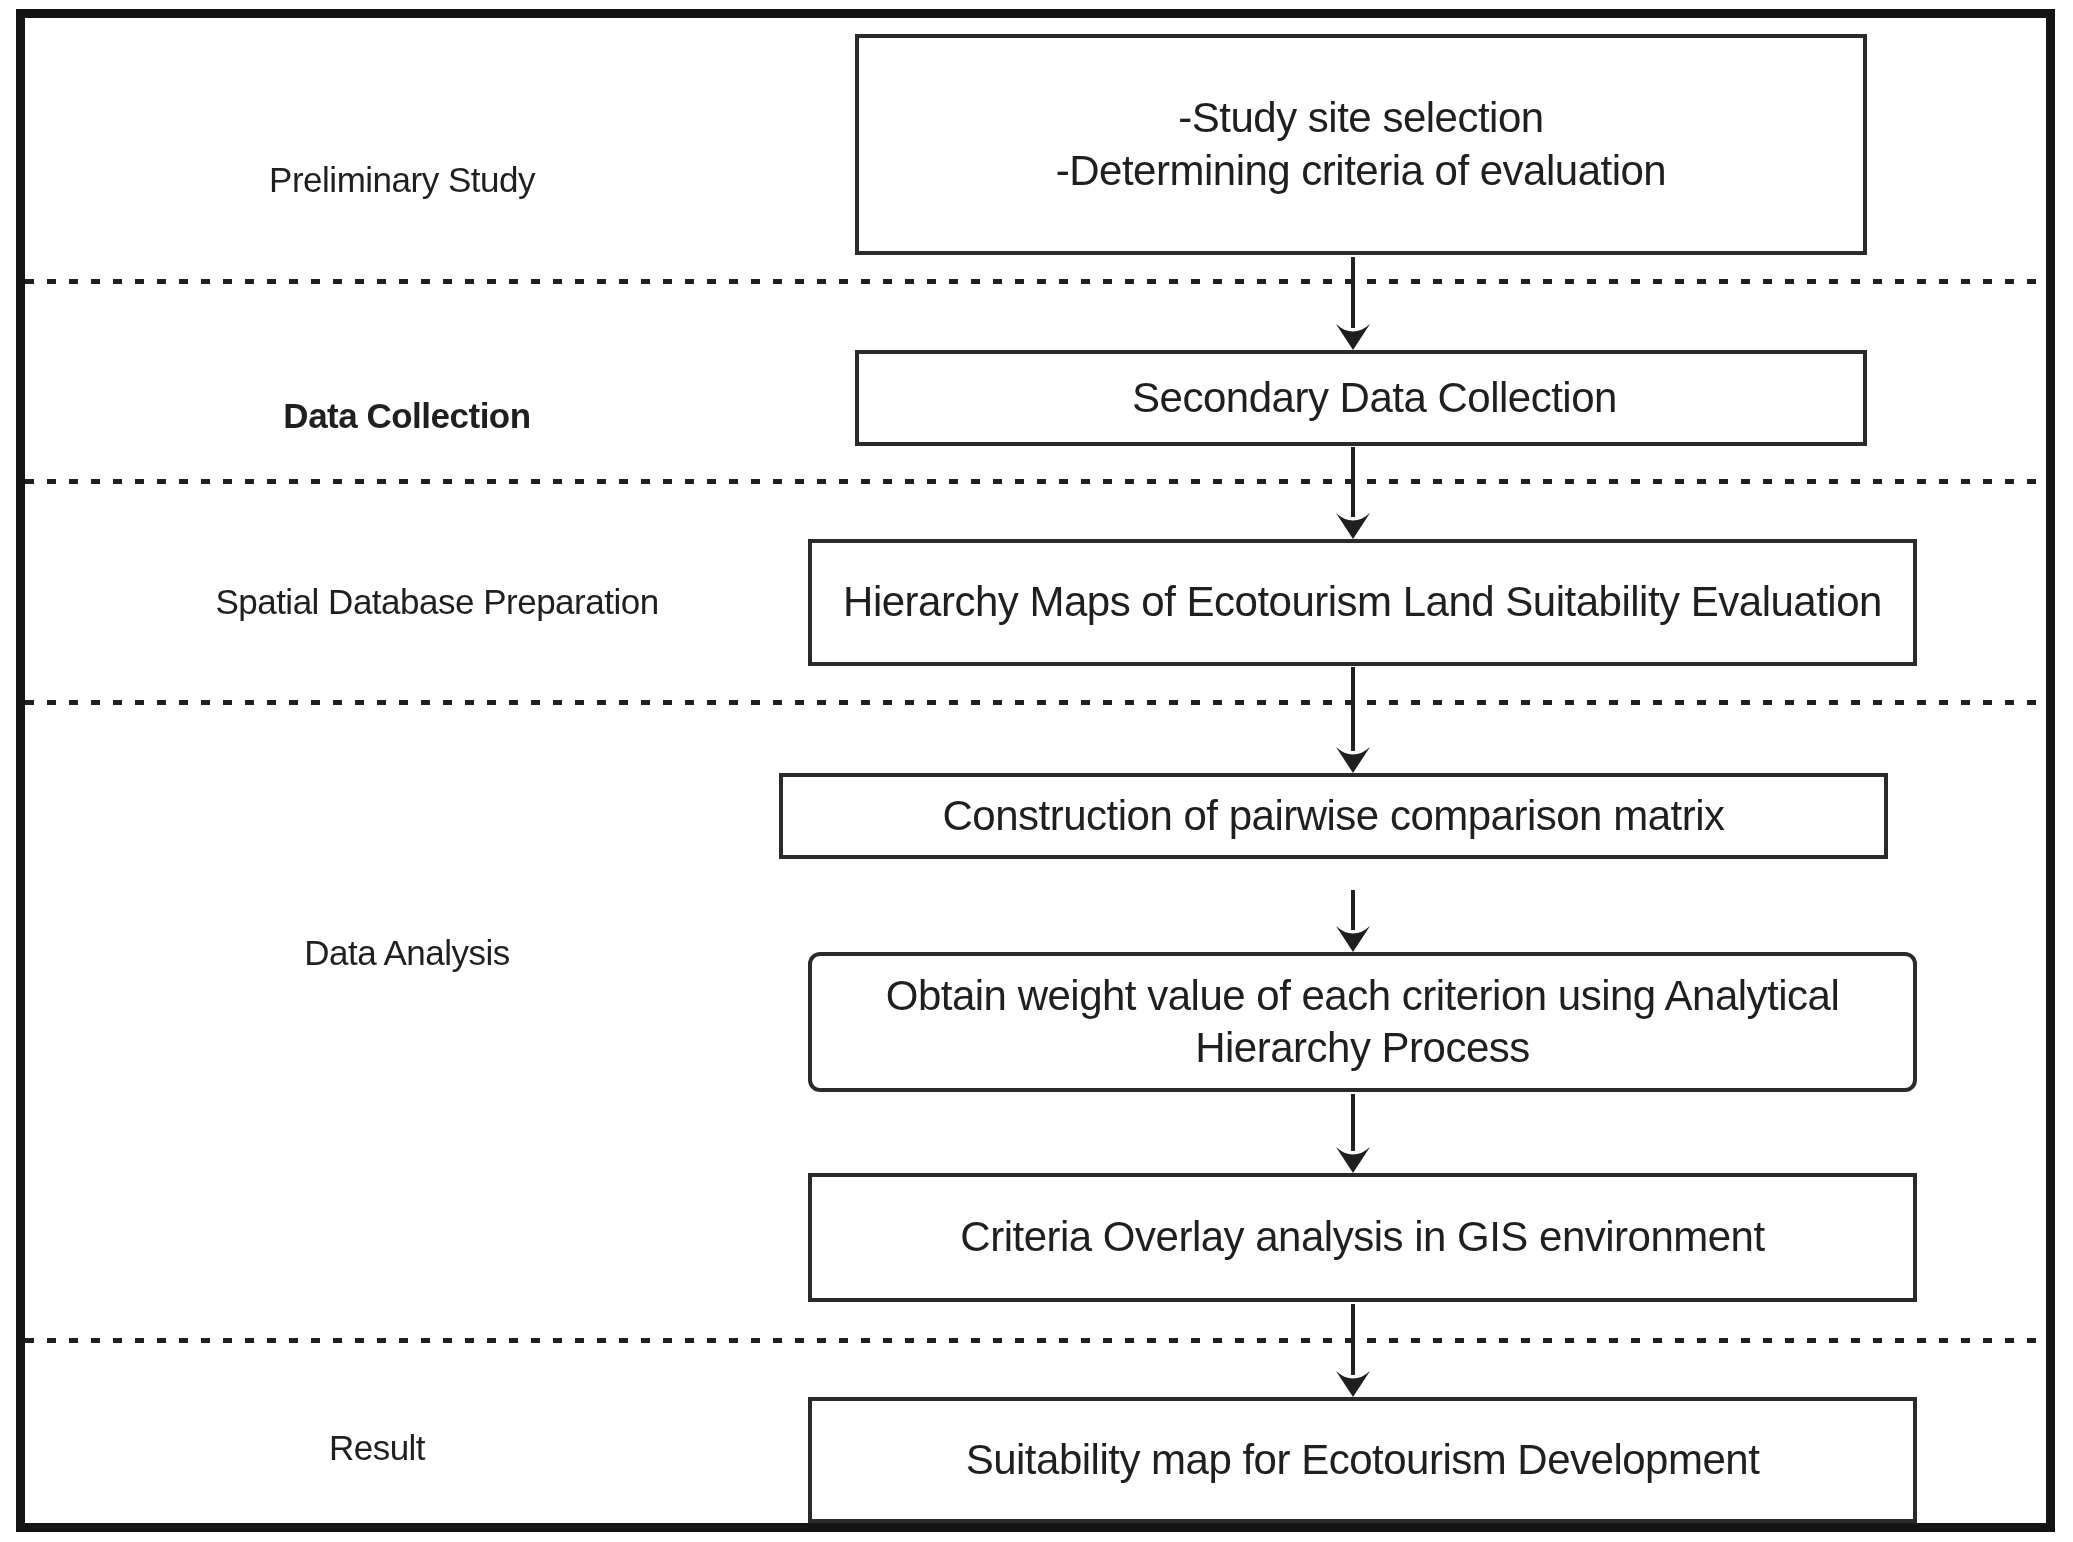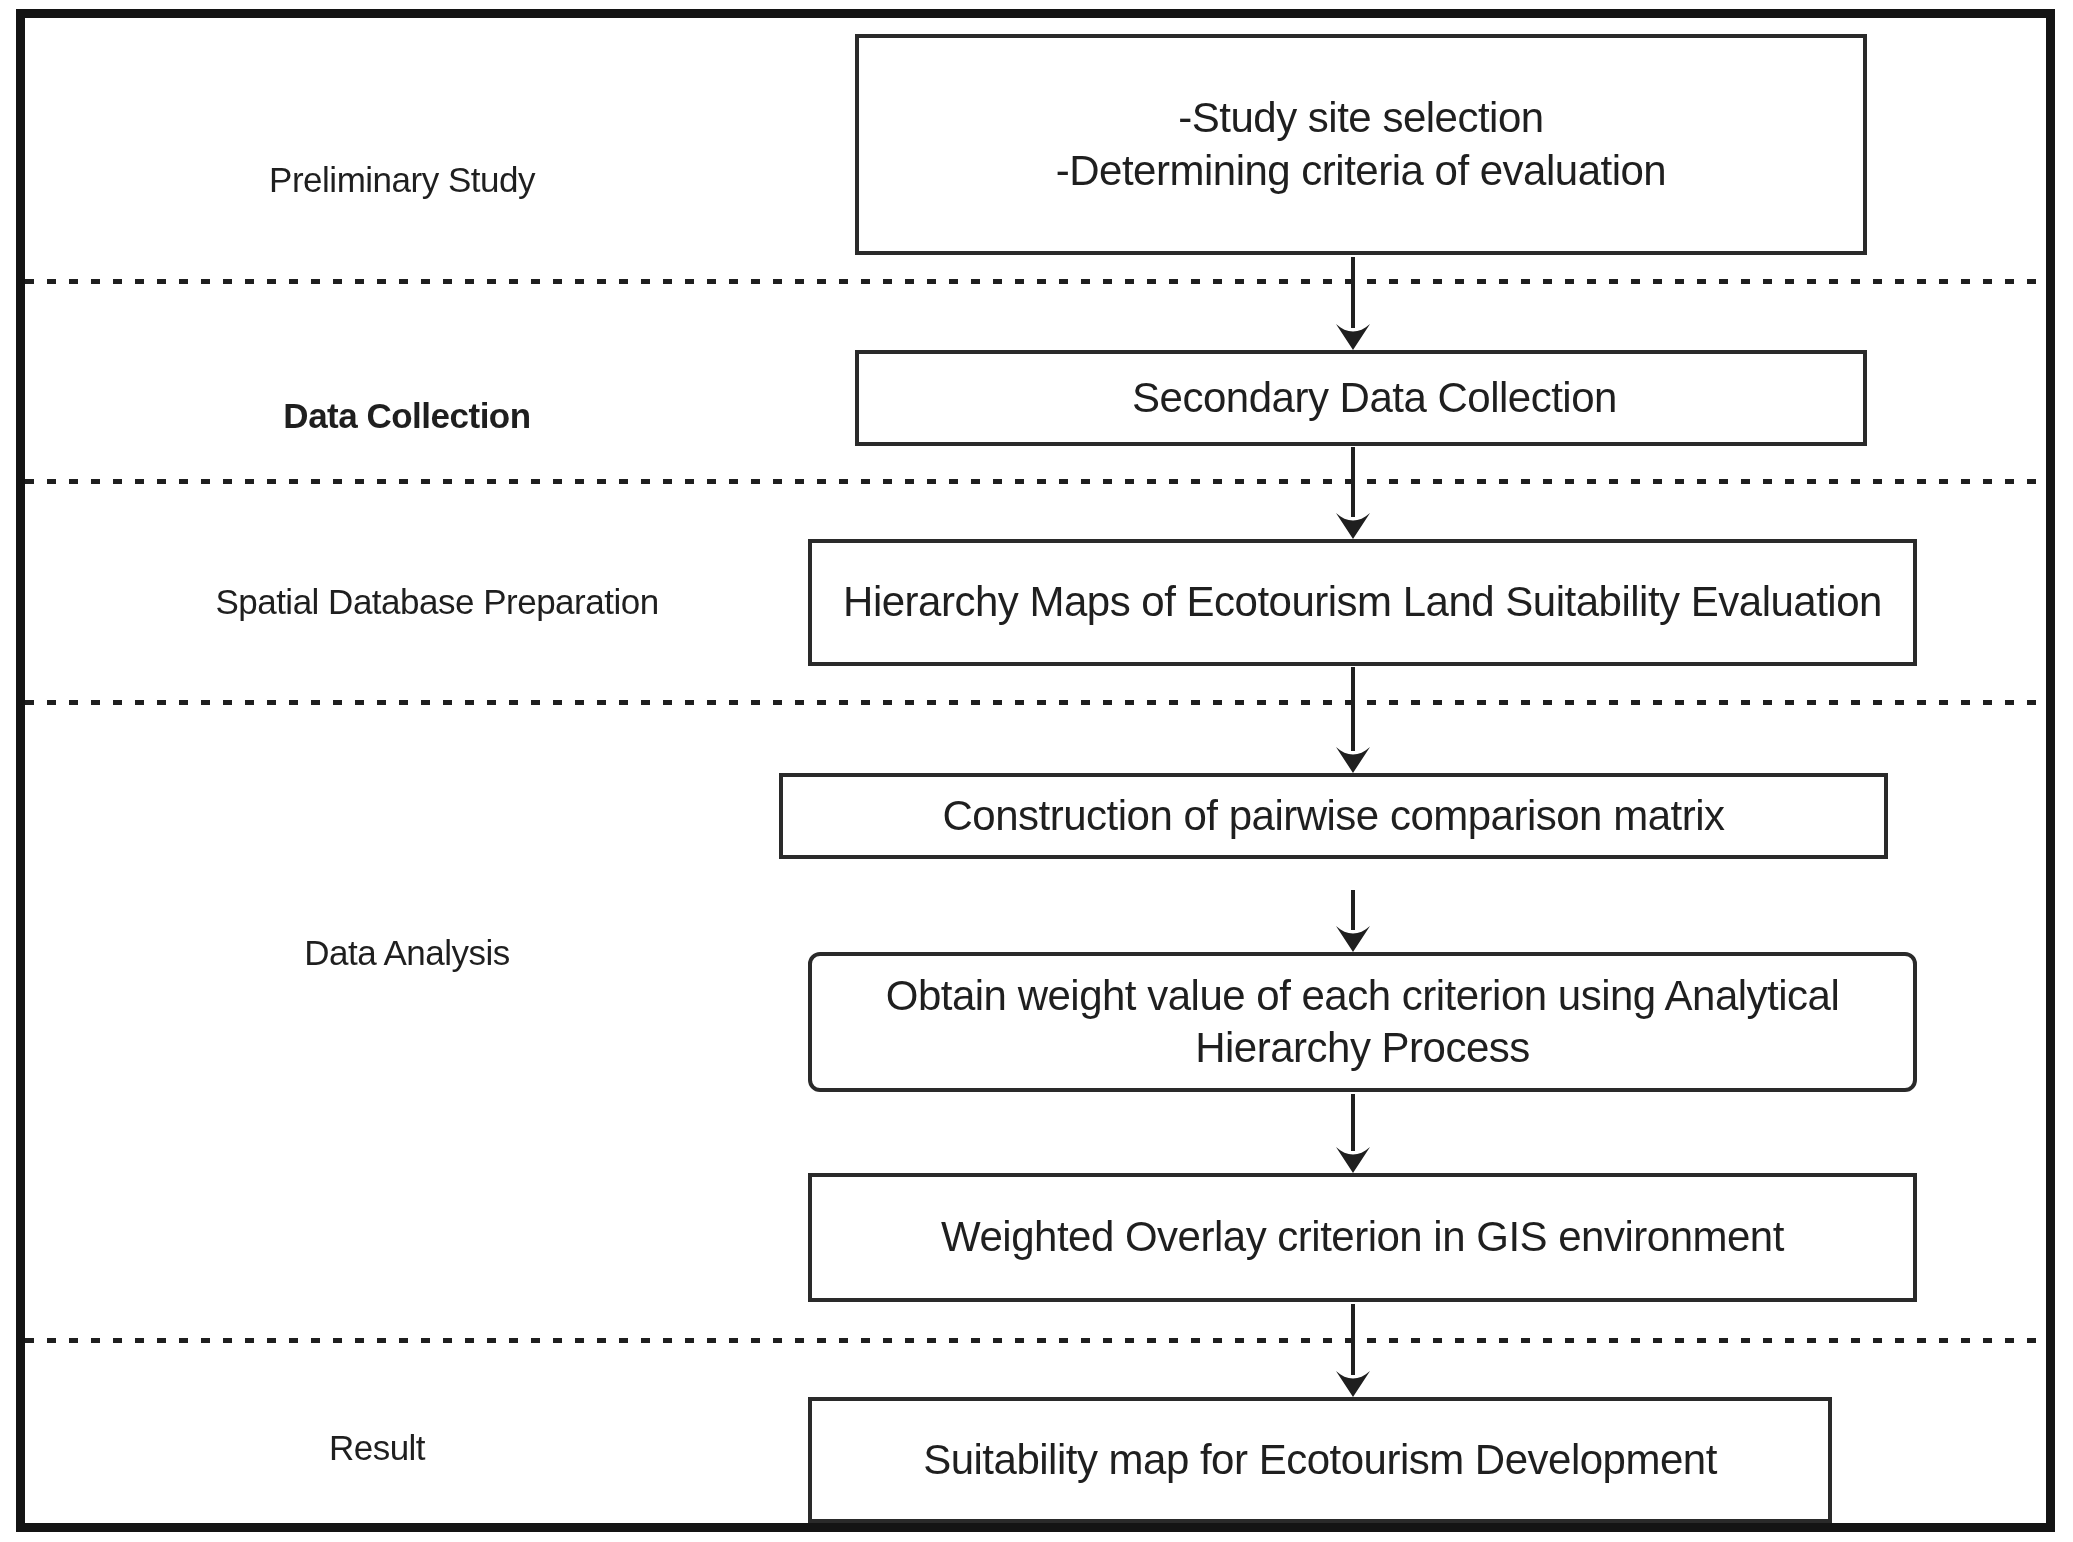--- a/index.html
+++ b/index.html
@@ -117,24 +117,24 @@
   <div class="box" style="left:771px; top:773px; width:1109px; height:86px;">
     <span class="line">Construction of pairwise comparison matrix</span>
   </div>
 
   <div class="box" style="left:800px; top:952px; width:1109px; height:140px;border-radius:12px;">
     <span class="line">Obtain weight value of each criterion using Analytical</span>
     <span class="line">Hierarchy Process</span>
   </div>
 
   <div class="box" style="left:800px; top:1173px; width:1109px; height:129px;">
-    <span class="line">Weighted Overlay criterion in GIS environment</span>
+    <span class="line">Criteria Overlay analysis in GIS environment</span>
   </div>
 
-  <div class="box" style="left:800px; top:1397px; width:1024px; height:126px;">
+  <div class="box" style="left:800px; top:1397px; width:1109px; height:126px;">
     <span class="line">Suitability map for Ecotourism Development</span>
   </div>
 
   <div class="arrow" style="left:1353px; top:257px;  height:93px;">
     <div class="shaft"></div>
     <svg class="head" viewBox="0 0 34 26">
         <path d="M0,0 C11,10 23,10 34,0 L17,26 Z"></path>
       </svg>
   </div>
   <div class="arrow" style="left:1353px; top:447px;  height:92px;">

